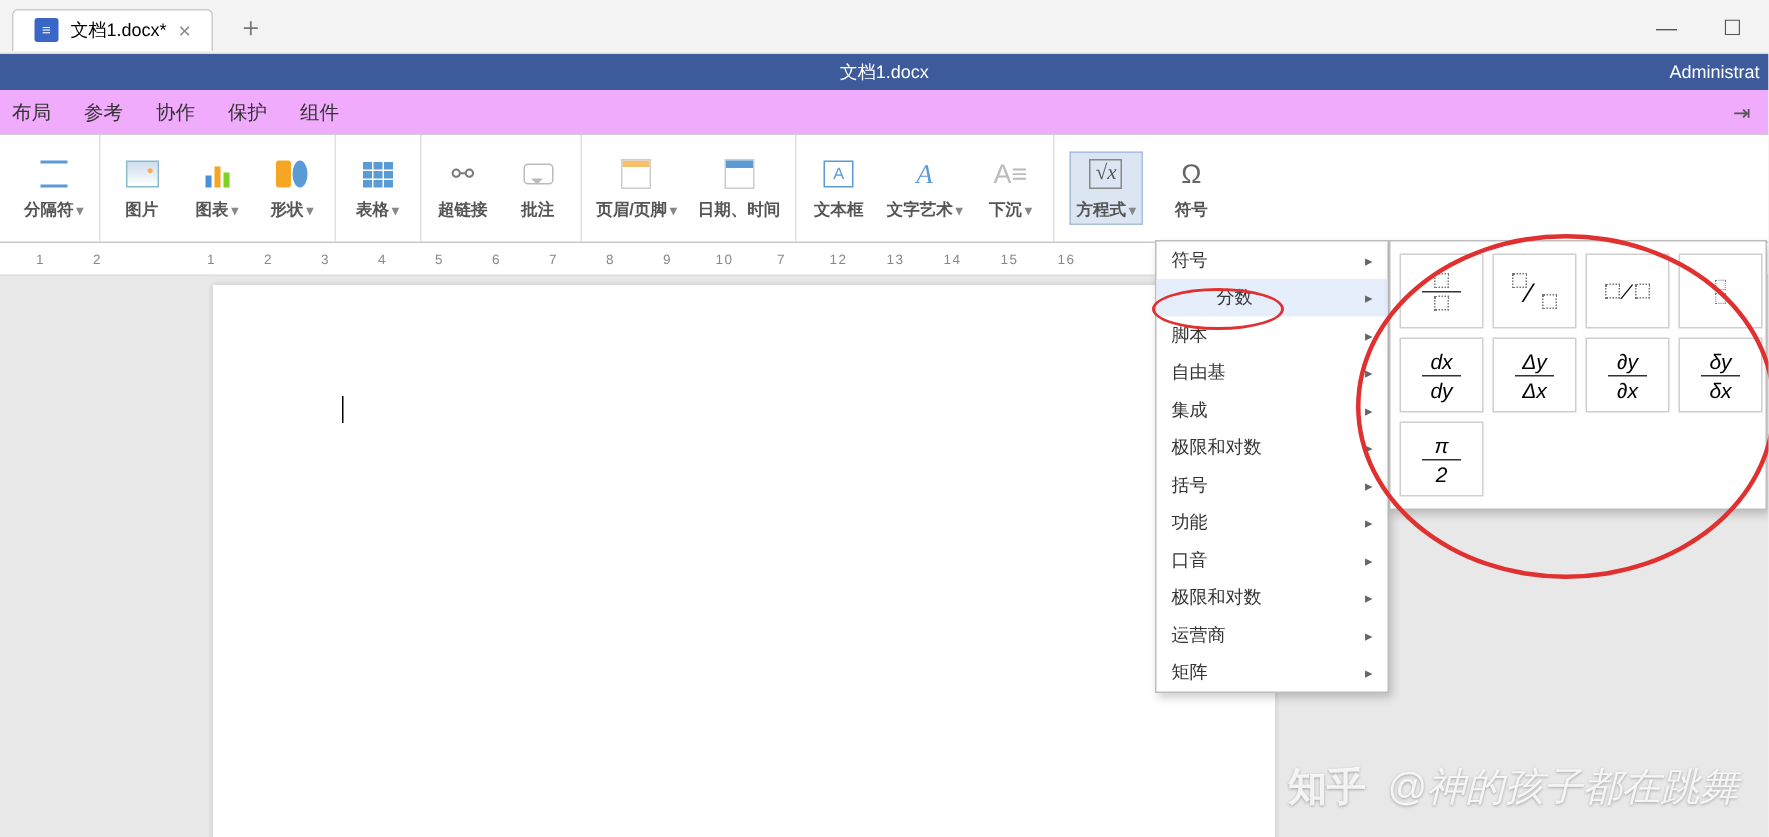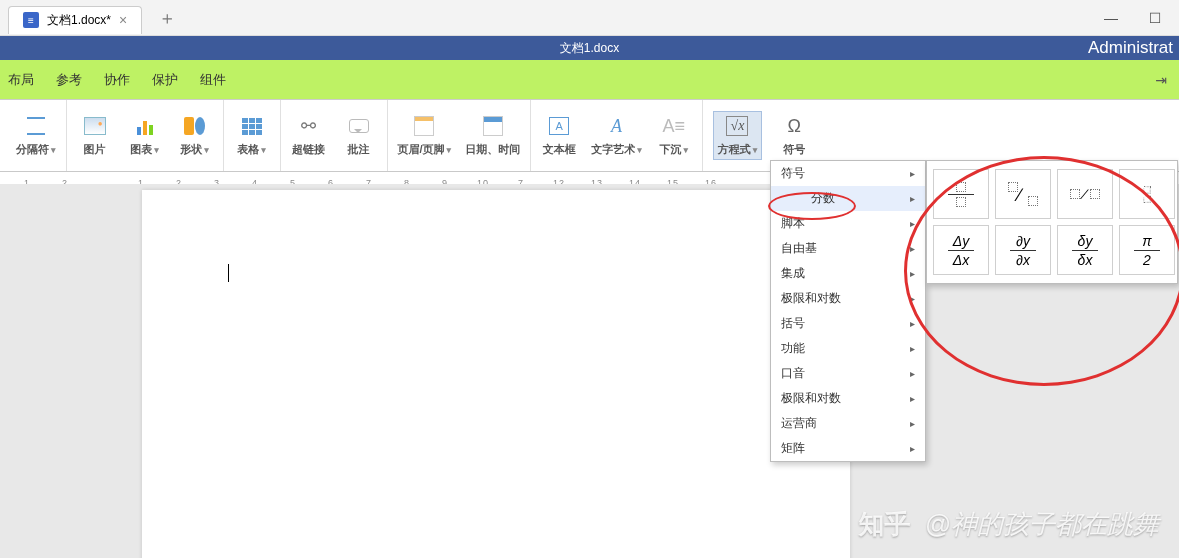--- a/index.html
+++ b/index.html
@@ -7,23 +7,23 @@
 
   .titlebar { height: 36px; background: #f3f3f3; display: flex; align-items: center; border-bottom: 1px solid #ddd; }
   .tab { height: 28px; margin-top: 4px; margin-left: 8px; padding: 0 14px; background: #fff; border: 1px solid #ccc; border-bottom: none; border-radius: 4px 4px 0 0; display: flex; align-items: center; gap: 8px; font-size: 12px; }
   .tab .doc-icon { width: 16px; height: 16px; background: #3a66c8; border-radius: 2px; display: flex; align-items: center; justify-content: center; color: #fff; font-size: 10px; }
   .tab .close { color: #888; font-size: 14px; }
   .plus-tab { margin-left: 16px; color: #777; font-size: 18px; font-weight: 300; cursor: pointer; }
   .win-controls { margin-left: auto; display: flex; gap: 24px; padding-right: 14px; color: #555; font-size: 14px; }
   .win-controls span { width: 20px; text-align: center; }
 
   .doc-title-bar { height: 24px; background: #3d5a9a; color: #fff; display: flex; align-items: center; justify-content: center; font-size: 12px; position: relative; }
-  .doc-title-bar .admin { position: absolute; right: 6px; font-size: 17px; }
-
-  .menu-tabs { height: 40px; background: #bef264; border-bottom: 1px solid #ccc; display: flex; align-items: center; gap: 18px; padding-left: 6px; font-size: 13px; color: #333; position: relative; }
+  .doc-title-bar .admin { position: absolute; right: 6px; font-size: 12px; }
+
+  .menu-tabs { height: 30px; background: #f0abfc; border-bottom: 1px solid #ccc; display: flex; align-items: center; gap: 18px; padding-left: 6px; font-size: 13px; color: #333; position: relative; }
   .menu-tabs .mt { padding: 4px 2px; }
   .menu-tabs .right-icon { margin-left: auto; margin-right: 12px; font-size: 14px; color: #555; }
 
   .ribbon { height: 72px; background: #fff; border-bottom: 1px solid #c9c9c9; display: flex; align-items: center; padding: 0 6px; }
   .rgroup { display: flex; gap: 14px; padding: 0 10px; border-right: 1px solid #e0e0e0; height: 100%; align-items: center; }
   .rgroup:last-child { border-right: none; }
   .rbtn { display: flex; flex-direction: column; align-items: center; gap: 4px; font-size: 11px; color: #555; cursor: pointer; min-width: 36px; }
   .rbtn .ic { width: 26px; height: 24px; display: flex; align-items: center; justify-content: center; font-size: 18px; }
   .rbtn .lbl { display: flex; align-items: center; gap: 2px; font-weight: bold; }
   .dd::after { content: " ▾"; font-size: 9px; color: #888; }
@@ -326,20 +326,27 @@
     <div class="fcell">
         <span class="stk" style="transform:scale(.7)">
           <span class="dbox"></span>
           <span style="height:3px"></span>
           <span class="dbox"></span>
         </span>
       </div>
 
     <div class="fcell">
         <span class="stk">
+          <span>dx</span>
+          <span class="bar"></span>
+          <span>dy</span>
+        </span>
+      </div>
+    <div class="fcell">
+        <span class="stk">
           <span>Δy</span>
           <span class="bar"></span>
           <span>Δx</span>
         </span>
       </div>
     <div class="fcell">
         <span class="stk">
           <span>∂y</span>
           <span class="bar"></span>
           <span>∂x</span>

